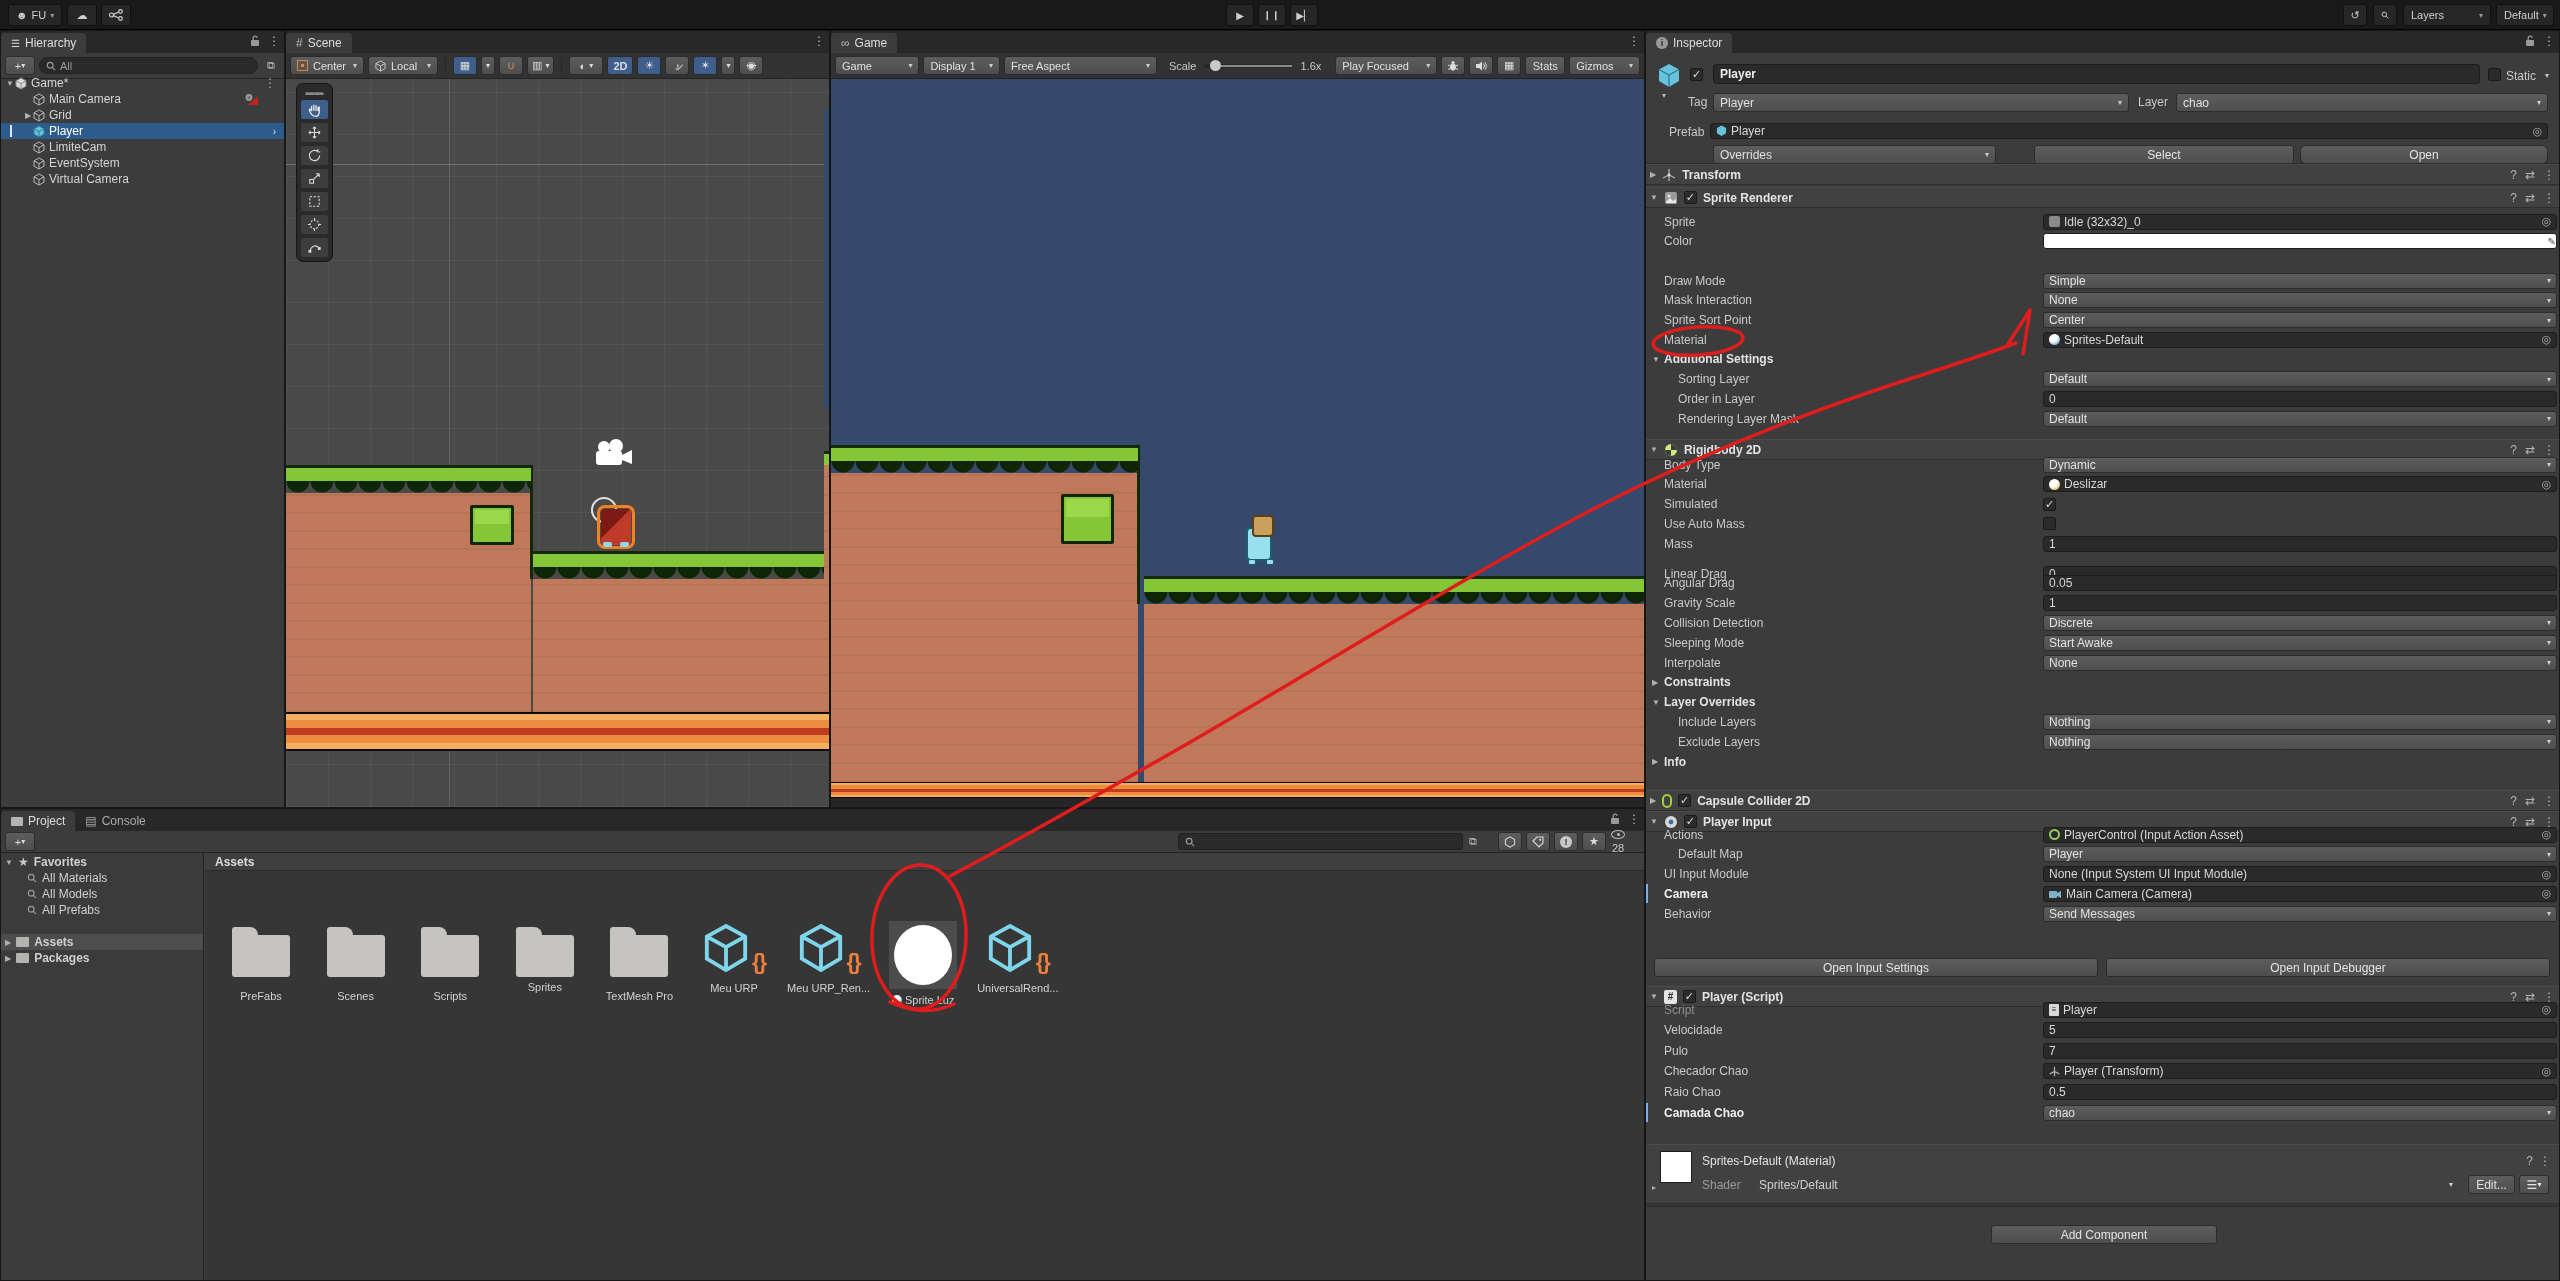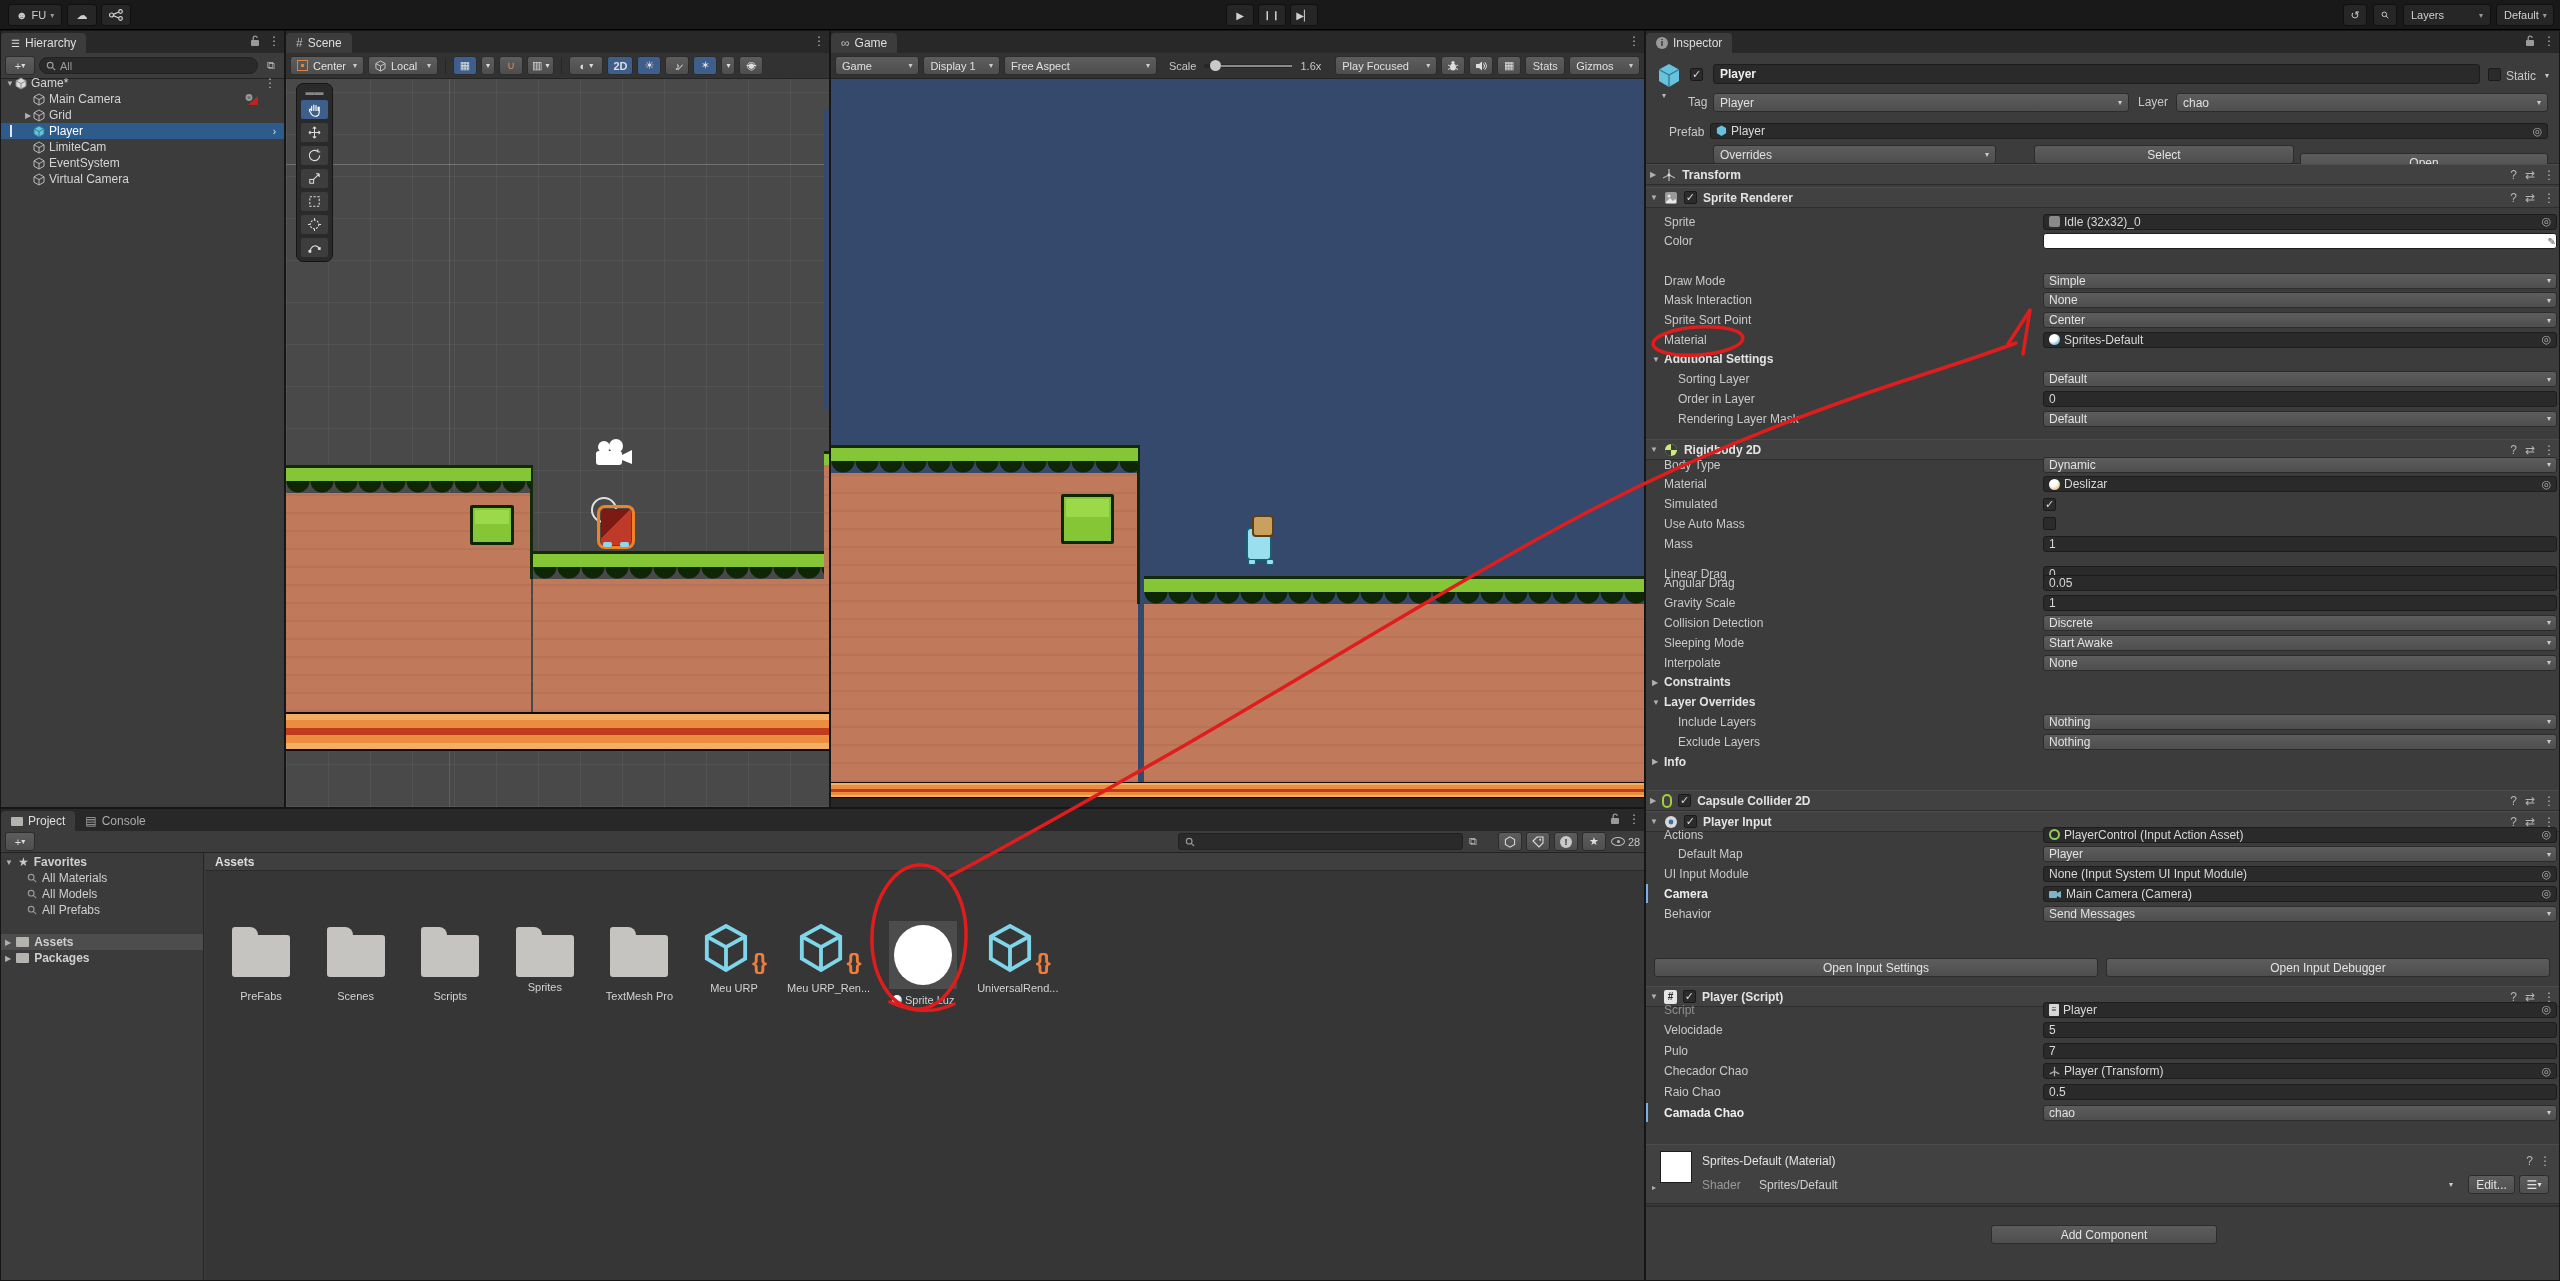--- a/index.html
+++ b/index.html
@@ -530,21 +530,21 @@
         <span>Player</span>
           <span class="pick">◎</span>
       </div>
       <div class="dd" style="position:absolute;left:67px;top:92px;width:283px;">
           <span>Overrides</span>
           <span class="car">▾</span>
         </div>
       <div class="ibtn" style="left:388px;top:92px;width:260px;">
           <span>Select</span>
         </div>
-      <div class="ibtn" style="left:654px;top:100px;width:248px;">
+      <div class="ibtn" style="left:654px;top:92px;width:248px;border-radius:6px;">
           <span>Open</span>
         </div>
     </div>
 
     <div id="inspector-sections" style="position:absolute;left:0;right:0;top:0;bottom:0;pointer-events:none;">
         <div class="insp-sec-h" style="top: 133px; pointer-events: auto;">
           <span class="fold">▶</span>
           <span class="ic">
             <svg width="14" height="14" viewBox="0 0 14 14">
               <path d="M7 1 V13 M1 10 L7 7 L13 10" fill="none" stroke="#b0b0b0" stroke-width="1.3"></path>
@@ -942,21 +942,21 @@
             <path d="M1 5 L5 1 H11 V7 L7 11 Z" fill="none" stroke="#ddd" stroke-width="1.1"></path>
             <circle cx="8.2" cy="3.8" r="1" fill="#ddd"></circle>
           </svg>
       </div>
       <div class="tbtn" style="position:absolute;left:1553px;width:24px;">
         <span style="width:12px;height:12px;border-radius:50%;background:#c9c9c9;color:#2b2b2b;font-size:9px;font-weight:bold;display:inline-flex;align-items:center;justify-content:center;">!</span>
       </div>
       <div class="tbtn" style="position:absolute;left:1581px;width:24px;">
           <span>★</span>
         </div>
-      <div style="position:absolute;left:1610px;display:flex;align-items:center;gap:3px;">
+      <div style="position:absolute;left:1610px;display:flex;align-items:center;gap:3px;flex-direction:column;">
         <span style="width:14px;height:9px;border:1.5px solid #bbb;border-radius:50%;display:inline-flex;align-items:center;justify-content:center;">
             <span style="width:3px;height:3px;border-radius:50%;background:#bbb;"></span>
           </span>
         <span>28</span>
       </div>
     </div>
 
     <div style="position:absolute;left:0;top:44px;bottom:0;width:203px;background:#3b3b3b;border-right:1px solid #252525;" id="project-tree">
         <div class="prow" style="left: 4px; top: 1px;">
           <span class="fold">▼</span>

